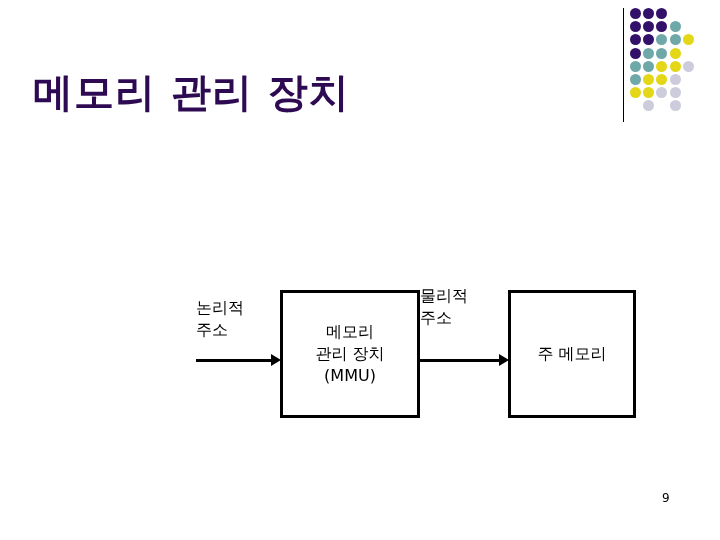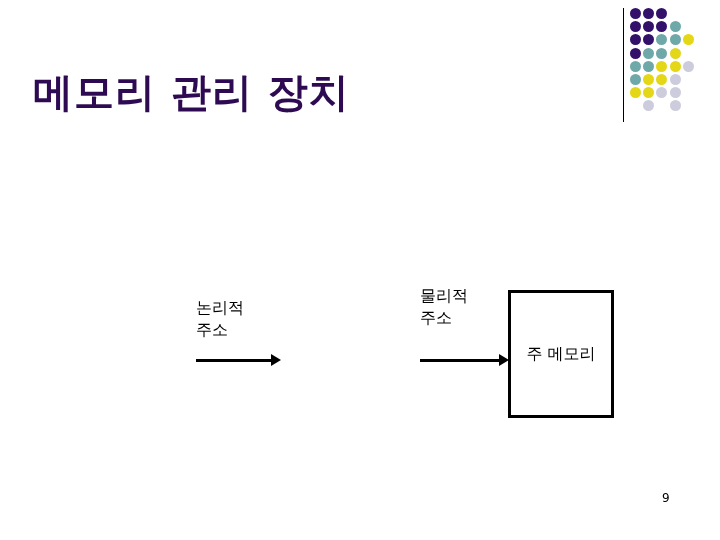--- a/index.html
+++ b/index.html
@@ -100,21 +100,21 @@
     font-size: 16px;
     line-height: 22px;
     color: #000000;
   }
   .node-box .node-label {
     white-space: pre-line;
     display: block;
   }
   #box-cpu    { left: 66px;  top: 290px; width: 130px; height: 128px; }
   #box-mmu    { left: 280px; top: 290px; width: 140px; height: 128px; }
-  #box-memory { left: 508px; top: 290px; width: 106px; height: 128px; }
+  #box-memory { left: 508px; top: 290px; width: 128px; height: 128px; }
 
   .edge-line {
     position: absolute;
     height: 3px;
     background: #000000;
   }
   .edge-head {
     position: absolute;
     width: 0;
     height: 0;
@@ -191,20 +191,25 @@
 
   <div id="bullets">
 
 
 
   </div>
 
   <div id="diagram">
 
 
+    <div class="node-box" id="box-mmu">
+      <span class="node-label">메모리
+관리 장치
+(MMU)</span>
+    </div>
 
     <div class="node-box" id="box-memory">
       <span class="node-label">주 메모리</span>
     </div>
 
     <div class="edge-line" id="edge1-line"></div>
     <div class="edge-head" id="edge1-head"></div>
     <div class="edge-label" id="label-logical">논리적
 주소</div>
 

